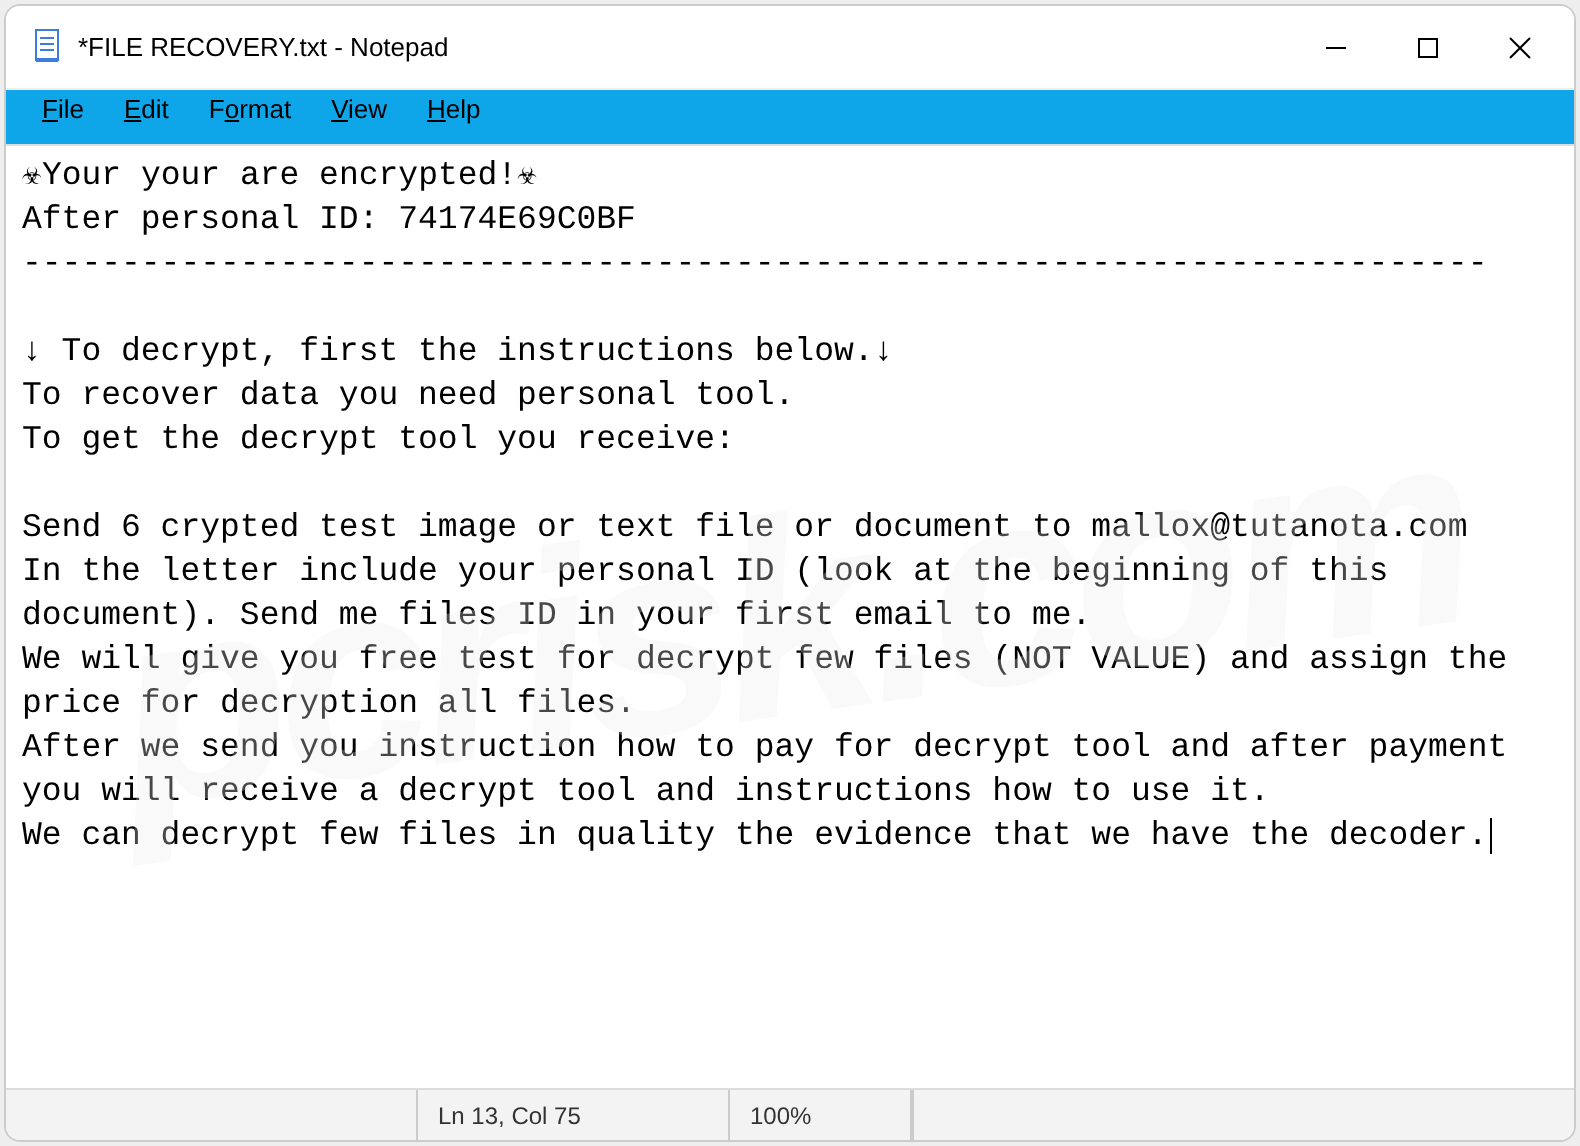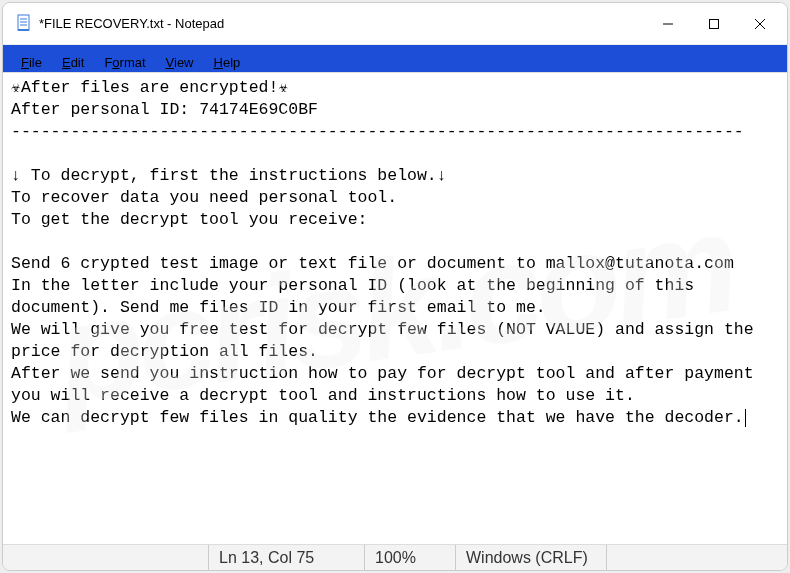--- a/index.html
+++ b/index.html
@@ -51,24 +51,24 @@
       height: 32px;
       display: flex;
       align-items: center;
       justify-content: center;
       font-size: 13px;
       color: #000;
     }
     .menubar {
       height: 28px;
       display: flex;
-      align-items: flex-end;
+      align-items: flex-start;
       padding: 0 8px;
       border-bottom: 1px solid #ddd;
-      background: #1d4ed8;
+      background: #0ea5e9;
     }
     .menuitem {
       padding: 2px 10px;
       font-size: 13px;
       color: #000;
     }
     .menuitem .ul { text-decoration: underline; }
     .content {
       flex: 1;
       padding: 4px 8px;
@@ -80,21 +80,21 @@
       word-wrap: break-word;
       overflow: hidden;
       position: relative;
     }
     .statusbar {
       height: 26px;
       display: flex;
       align-items: center;
       background: #f3f3f3;
       border-top: 1px solid #ddd;
-      font-size: 16px;
+      font-size: 12px;
       color: #333;
     }
     .status-sep { border-left: 1px solid #ccc; height: 100%; }
     .status-spacer { width: 205px; }
     .status-cell1 { width: 155px; padding-left: 10px; }
     .status-cell2 { width: 90px; padding-left: 10px; }
     .status-cell3 { width: 150px; padding-left: 10px; }
     .status-cell4 { flex: 1; padding-left: 10px; }
     .watermark {
       position: absolute;
@@ -155,21 +155,21 @@
   </div>
 
   <div class="menubar">
     <div class="menuitem"><span class="ul">F</span><span></span>ile</div>
     <div class="menuitem"><span class="ul">E</span>dit</div>
     <div class="menuitem">F<span class="ul">o</span>rmat</div>
     <div class="menuitem"><span class="ul">V</span>iew</div>
     <div class="menuitem"><span class="ul">H</span>elp</div>
   </div>
 
-  <div class="content"><span>☣</span><span>After files are encrypted!</span><span>☣</span>
+  <div class="content"><span>☣</span><span>Your your are encrypted!</span><span>☣</span>
 <span>After personal ID: 74174E69C0BF</span>
 <span>--------------------------------------------------------------------------</span>
 
 <span>↓ To decrypt, first the instructions below.↓</span>
 <span>To recover data you need personal tool.</span>
 <span>To get the decrypt tool you receive:</span>
 
 <span>Send 6 crypted test image or text file or document to mallox@tutanota.com</span>
 <span>In the letter include your personal ID (look at the beginning of this document). Send me files ID in your first email to me.</span>
 <span>We will give you free test for decrypt few files (NOT VALUE) and assign the price for decryption all files.</span>
@@ -178,17 +178,16 @@
     <div class="watermark">pcrisk.com</div>
   </div>
 
   <div class="statusbar">
     <div class="status-spacer"></div>
     <div class="status-sep"></div>
     <div class="status-cell1">Ln 13, Col 75</div>
     <div class="status-sep"></div>
     <div class="status-cell2">100%</div>
     <div class="status-sep"></div>
-    <div class="status-cell3">Windows (CRLF)</div>
     <div class="status-sep"></div>
   </div>
 
 </div>
 
 </body></html>

